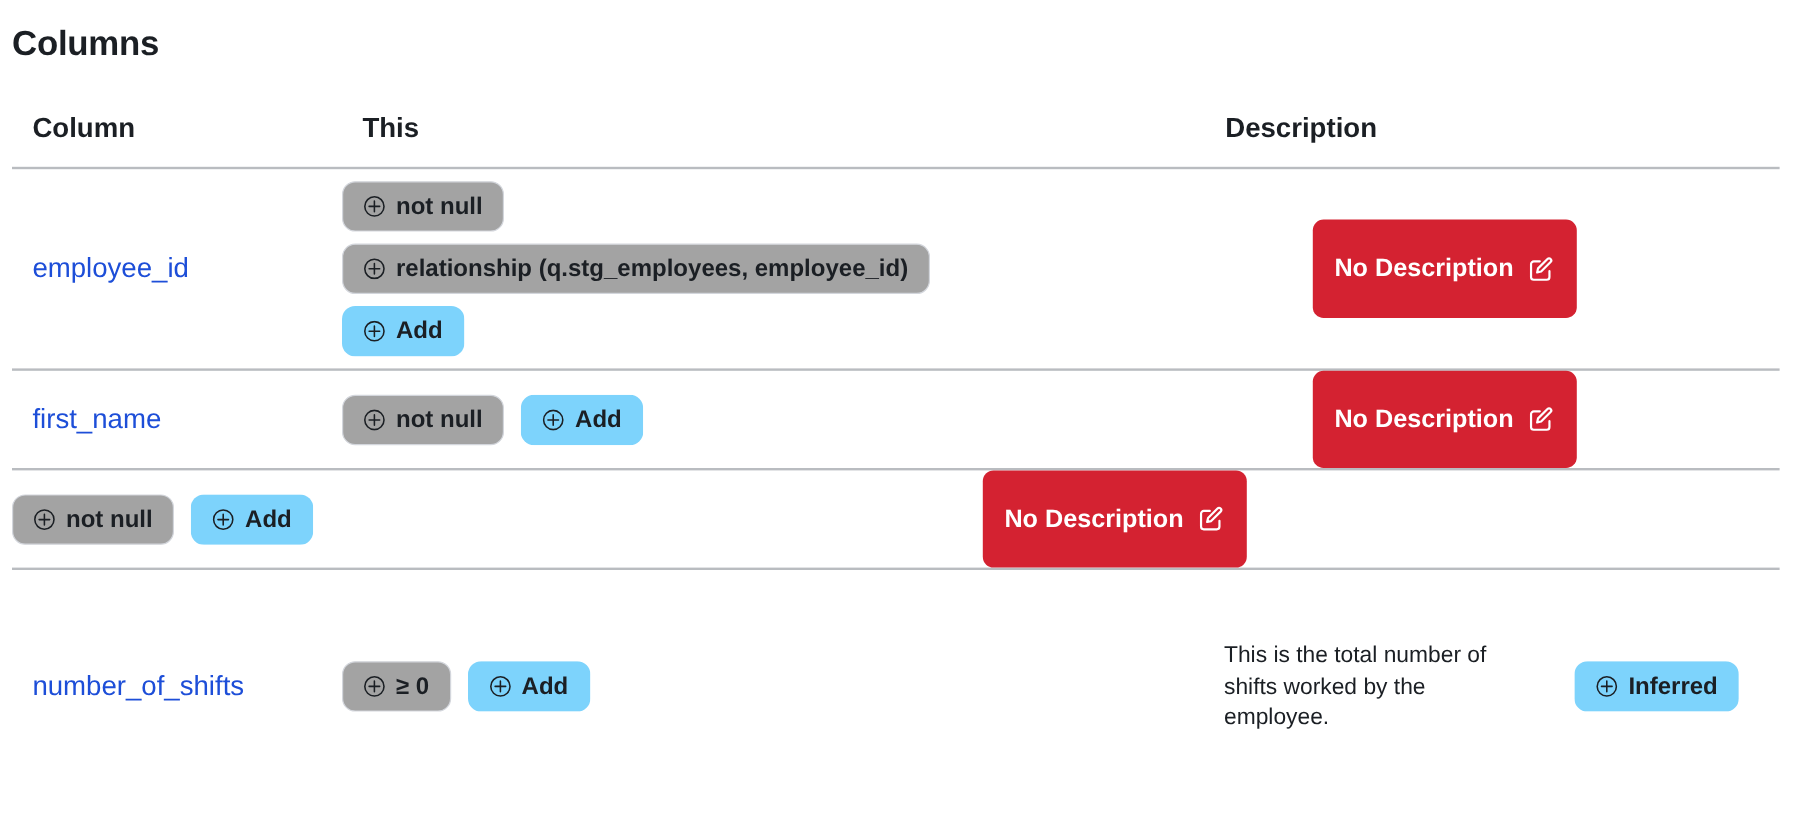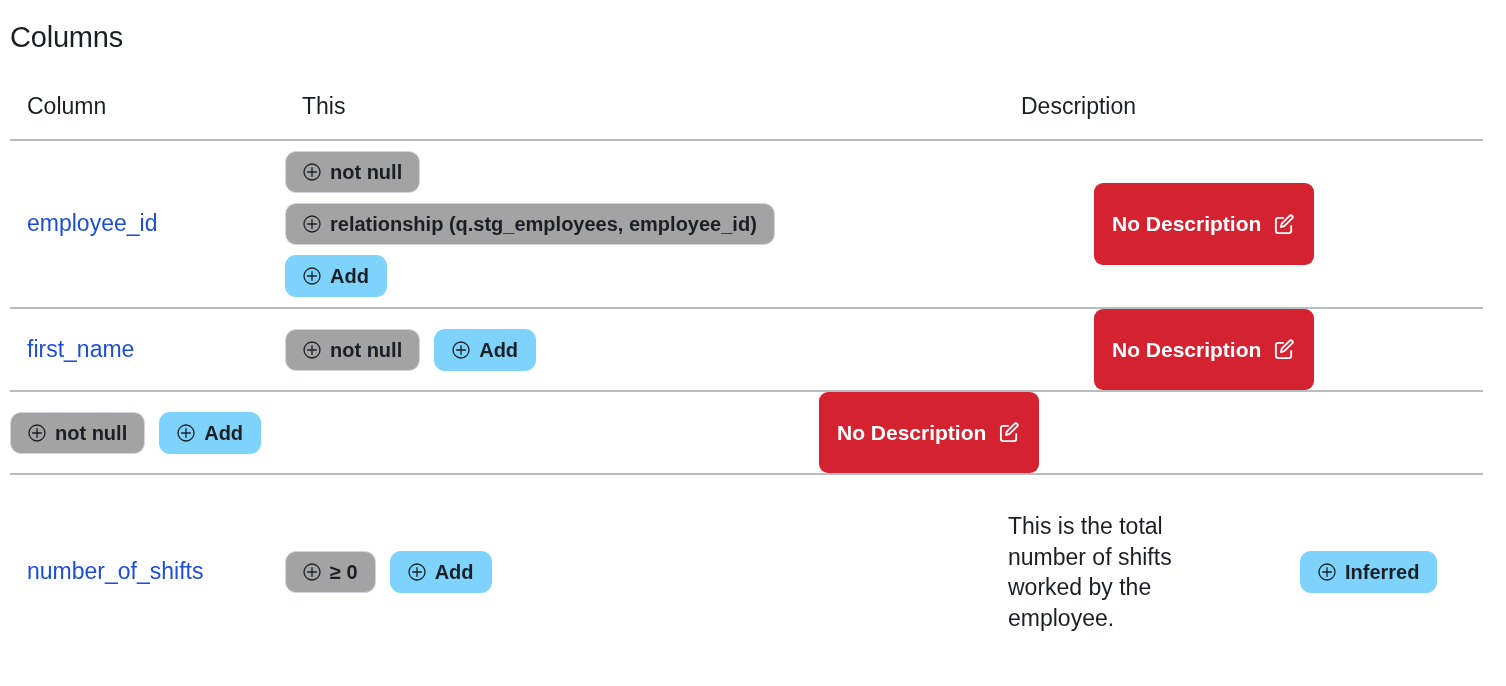--- a/index.html
+++ b/index.html
@@ -21,21 +21,21 @@
     height: 686px;
     box-sizing: border-box;
     padding: 0;
   }
 
   .page-title {
     position: absolute;
     left: 10px;
     top: 20px;
     font-size: 29px;
-    font-weight: 400;
+    font-weight: 700;
     letter-spacing: -0.2px;
     color: #1b1f24;
     line-height: 1.2;
   }
 
   .col-table {
     position: absolute;
     left: 10px;
     top: 80px;
     width: 1473px;
@@ -57,21 +57,21 @@
   .header-row .cell {
     padding-top: 12px;
   }
 
   .cell-column  { width: 275px; flex: 0 0 275px; }
   .cell-tests   { width: 719px; flex: 0 0 719px; }
   .cell-desc    { flex: 1 1 auto; }
 
   .col-head {
     font-size: 23px;
-    font-weight: 400;
+    font-weight: 700;
     color: #1b1f24;
     line-height: 1.25;
   }
 
   .data-row {
     border-bottom: 2px solid #b9bcc0;
     min-height: 78px;
   }
   .data-row.tall { min-height: 168px; }
   .data-row.last { border-bottom: none; min-height: 194px; }
@@ -157,26 +157,26 @@
 
   .edit-icon {
     display: inline-block;
     width: 23px;
     height: 23px;
     flex: 0 0 23px;
   }
   .edit-icon svg { display: block; }
 
   .desc-text {
-    font-size: 23px;
+    font-size: 19px;
     line-height: 1.33;
     color: #1b1f24;
     width: 230px;
     flex: 0 0 230px;
-    margin-left: 4px;
+    margin-left: 16px;
   }
 
   .inferred-wrap {
     margin-left: 62px;
   }
 </style>
 </head>
 <body>
 
 <div class="page">

